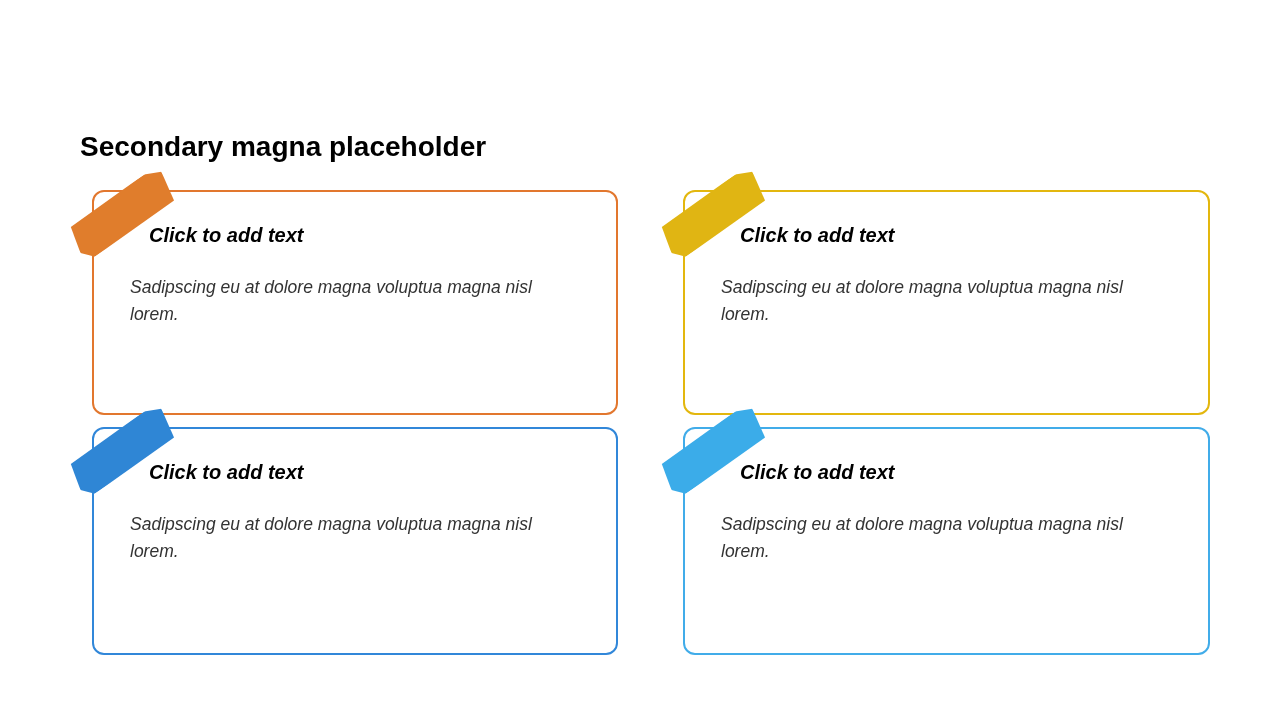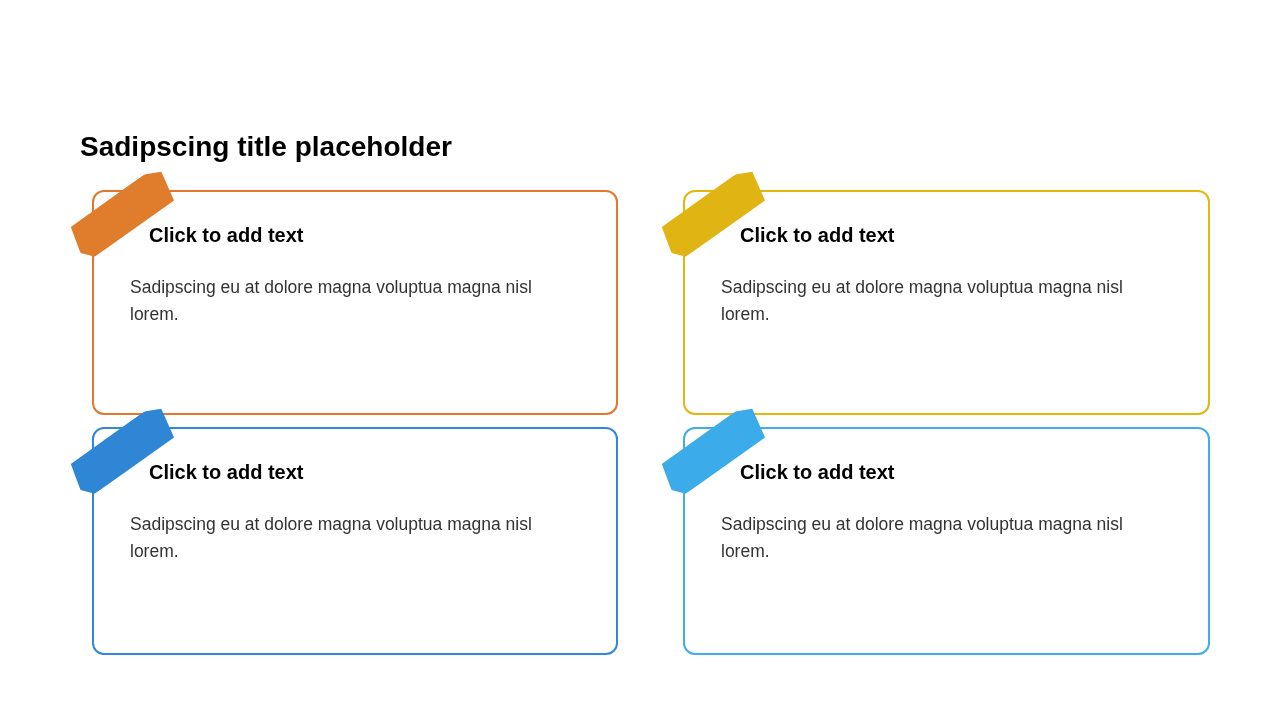--- a/index.html
+++ b/index.html
@@ -18,20 +18,21 @@
     color:#000000;
     letter-spacing:0;
     margin:0;
   }
   .card{
     position:absolute;
     box-sizing:border-box;
     border:2px solid var(--border,#ccc);
     border-radius:12px;
     background:#ffffff;
+    font-style:italic;
   }
   .card.pos-tl{left:92px;top:190px;width:526px;height:225px;}
   .card.pos-tr{left:683px;top:190px;width:527px;height:225px;}
   .card.pos-bl{left:92px;top:427px;width:526px;height:228px;}
   .card.pos-br{left:683px;top:427px;width:527px;height:228px;}
   .tape{
     position:absolute;
     left:-28px;top:1px;
     width:112px;height:42px;
     transform:rotate(-33deg);
@@ -58,21 +59,21 @@
     font-size:17.5px;
     line-height:27px;
     color:#333333;
   }
 </style>
 </head>
 <body>
 
 <div class="slide">
 
-  <h1 class="slide-title">Sadipscing title placeholder</h1>
+  <h1 class="slide-title">Secondary magna placeholder</h1>
 
   <section class="card pos-tl" style="--tape: #E07D2C; --border: #E2772E;">
     <span class="tape">
       <svg viewBox="0 0 112 42" aria-hidden="true">
           <polygon points="6,4 96,0 112,7 107,38 10,42 0,31"></polygon>
         </svg>
     </span>
     <h2 class="card-heading">Click to add text</h2>
     <p class="card-body">Sadipscing eu at dolore magna voluptua magna nisl lorem.</p>
   </section>

